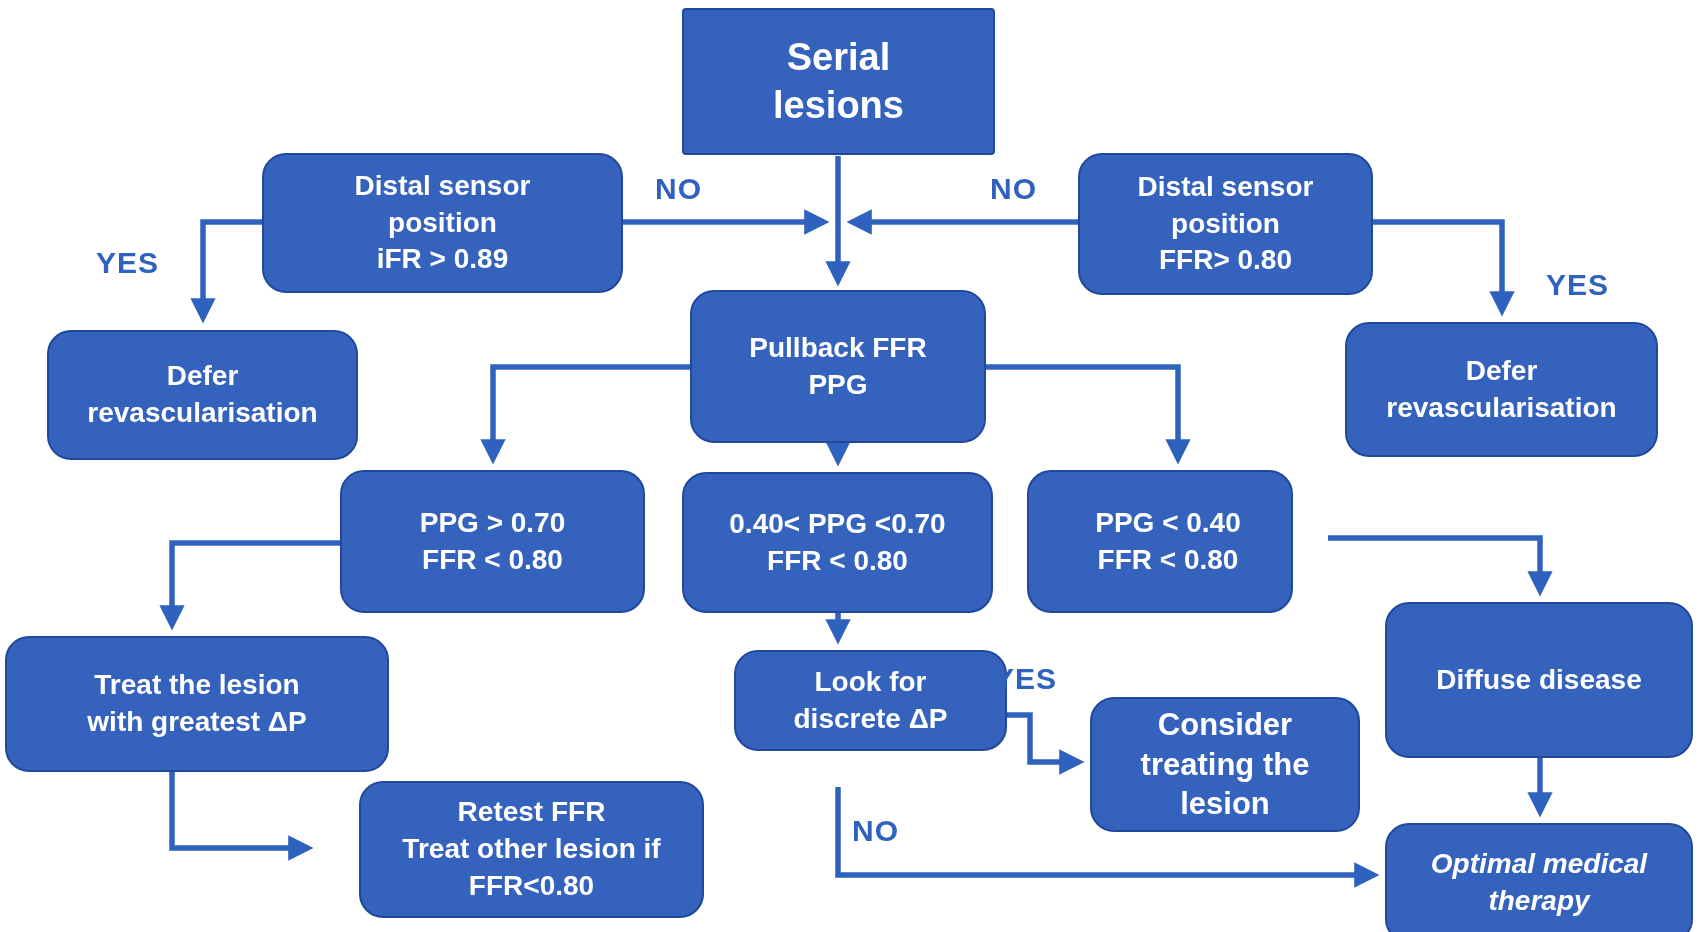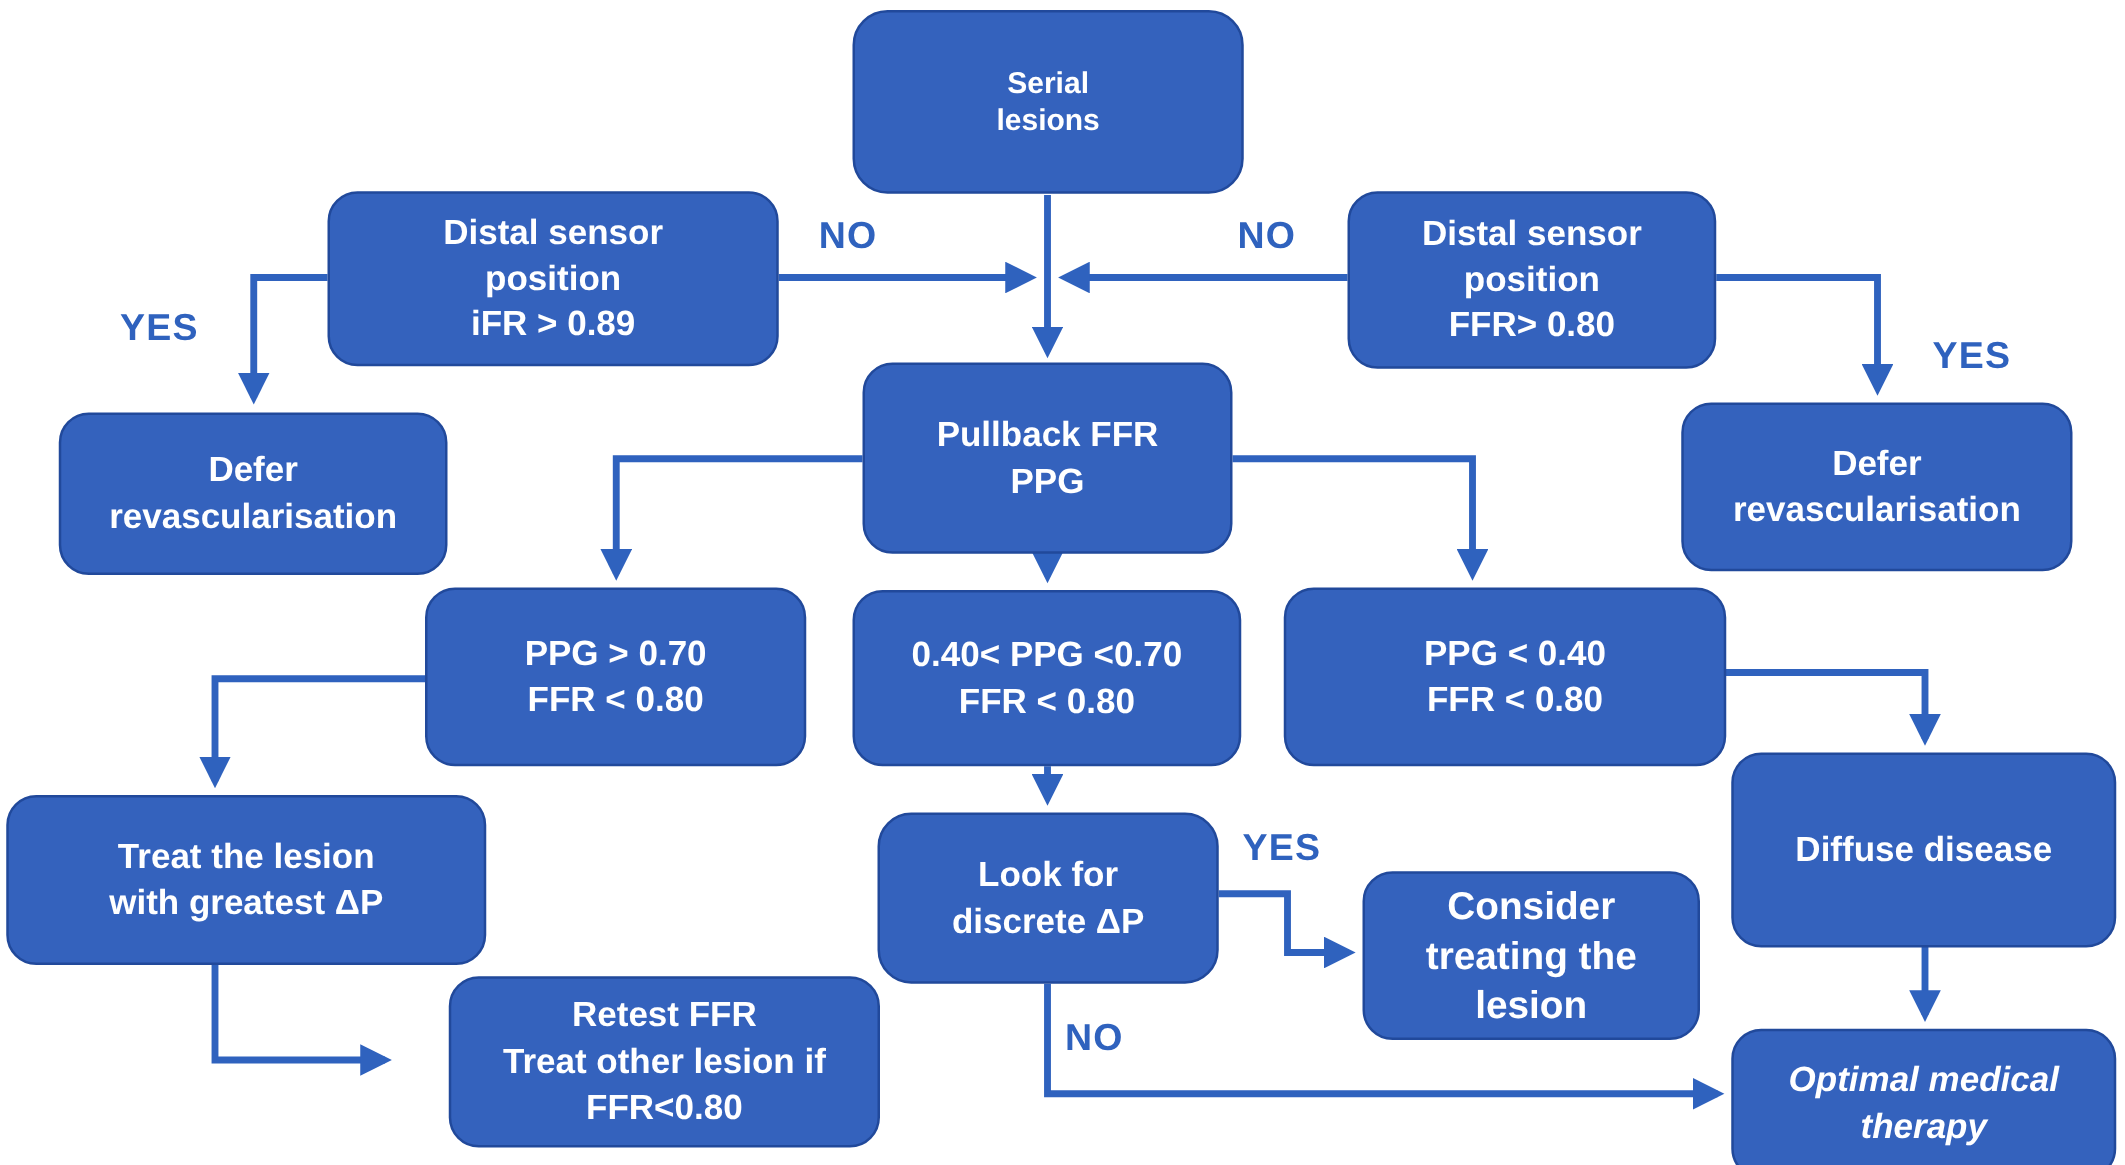--- a/index.html
+++ b/index.html
@@ -28,21 +28,21 @@
     border-radius:24px;
     color:var(--text-color);
     font-weight:bold;
     display:flex;align-items:center;justify-content:center;
     text-align:center;
     white-space:pre-line;
     font-size:28px;
     line-height:1.32;
     padding:4px 8px;
   }
-  .node.title{font-size:24px;line-height:1.25;border-radius:28px;}
+  .node.title{font-size:38px;line-height:1.25;border-radius:4px;}
   .edge-label{
     position:absolute;
     color:var(--accent);
     font-weight:bold;
     font-size:30px;
     letter-spacing:1px;
   }
 </style>
 </head>
 <body>
@@ -91,27 +91,27 @@
 
   <div class="node" style="left:1345px;top:322px;width:313px;height:135px;">Defer
 revascularisation</div>
 
   <div class="node" style="left:340px;top:470px;width:305px;height:143px;">PPG &gt; 0.70
 FFR &lt; 0.80</div>
 
   <div class="node" style="left:682px;top:472px;width:311px;height:141px;">0.40&lt; PPG &lt;0.70
 FFR &lt; 0.80</div>
 
-  <div class="node" style="left:1027px;top:470px;width:354px;height:143px;padding-left:24px;">PPG &lt; 0.40
+  <div class="node" style="left:1027px;top:470px;width:266px;height:143px;padding-left:24px;">PPG &lt; 0.40
 FFR &lt; 0.80</div>
 
   <div class="node" style="left:5px;top:636px;width:384px;height:136px;">Treat the lesion
 with greatest ΔP</div>
 
-  <div class="node" style="left:702px;top:650px;width:273px;height:137px;border-radius:27px;">Look for
+  <div class="node" style="left:734px;top:650px;width:273px;height:101px;">Look for
 discrete ΔP</div>
 
   <div class="node" style="left:1090px;top:697px;width:270px;height:135px;font-size:31px;line-height:1.28;">Consider
 treating the
 lesion</div>
 
   <div class="node" style="left:1385px;top:602px;width:308px;height:156px;">Diffuse disease</div>
 
   <div class="node" style="left:318px;top:781px;width:345px;height:137px;margin-left:41px;">Retest FFR
 Treat other lesion if

